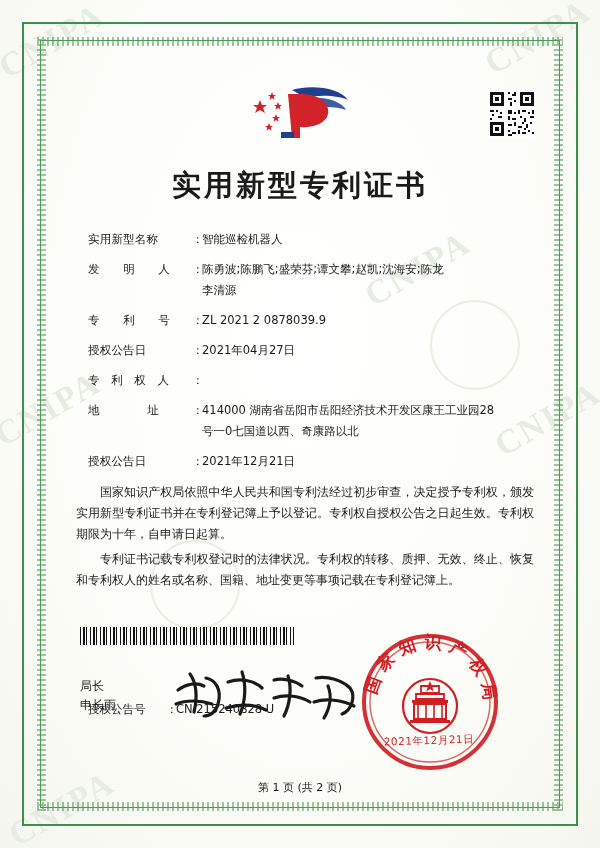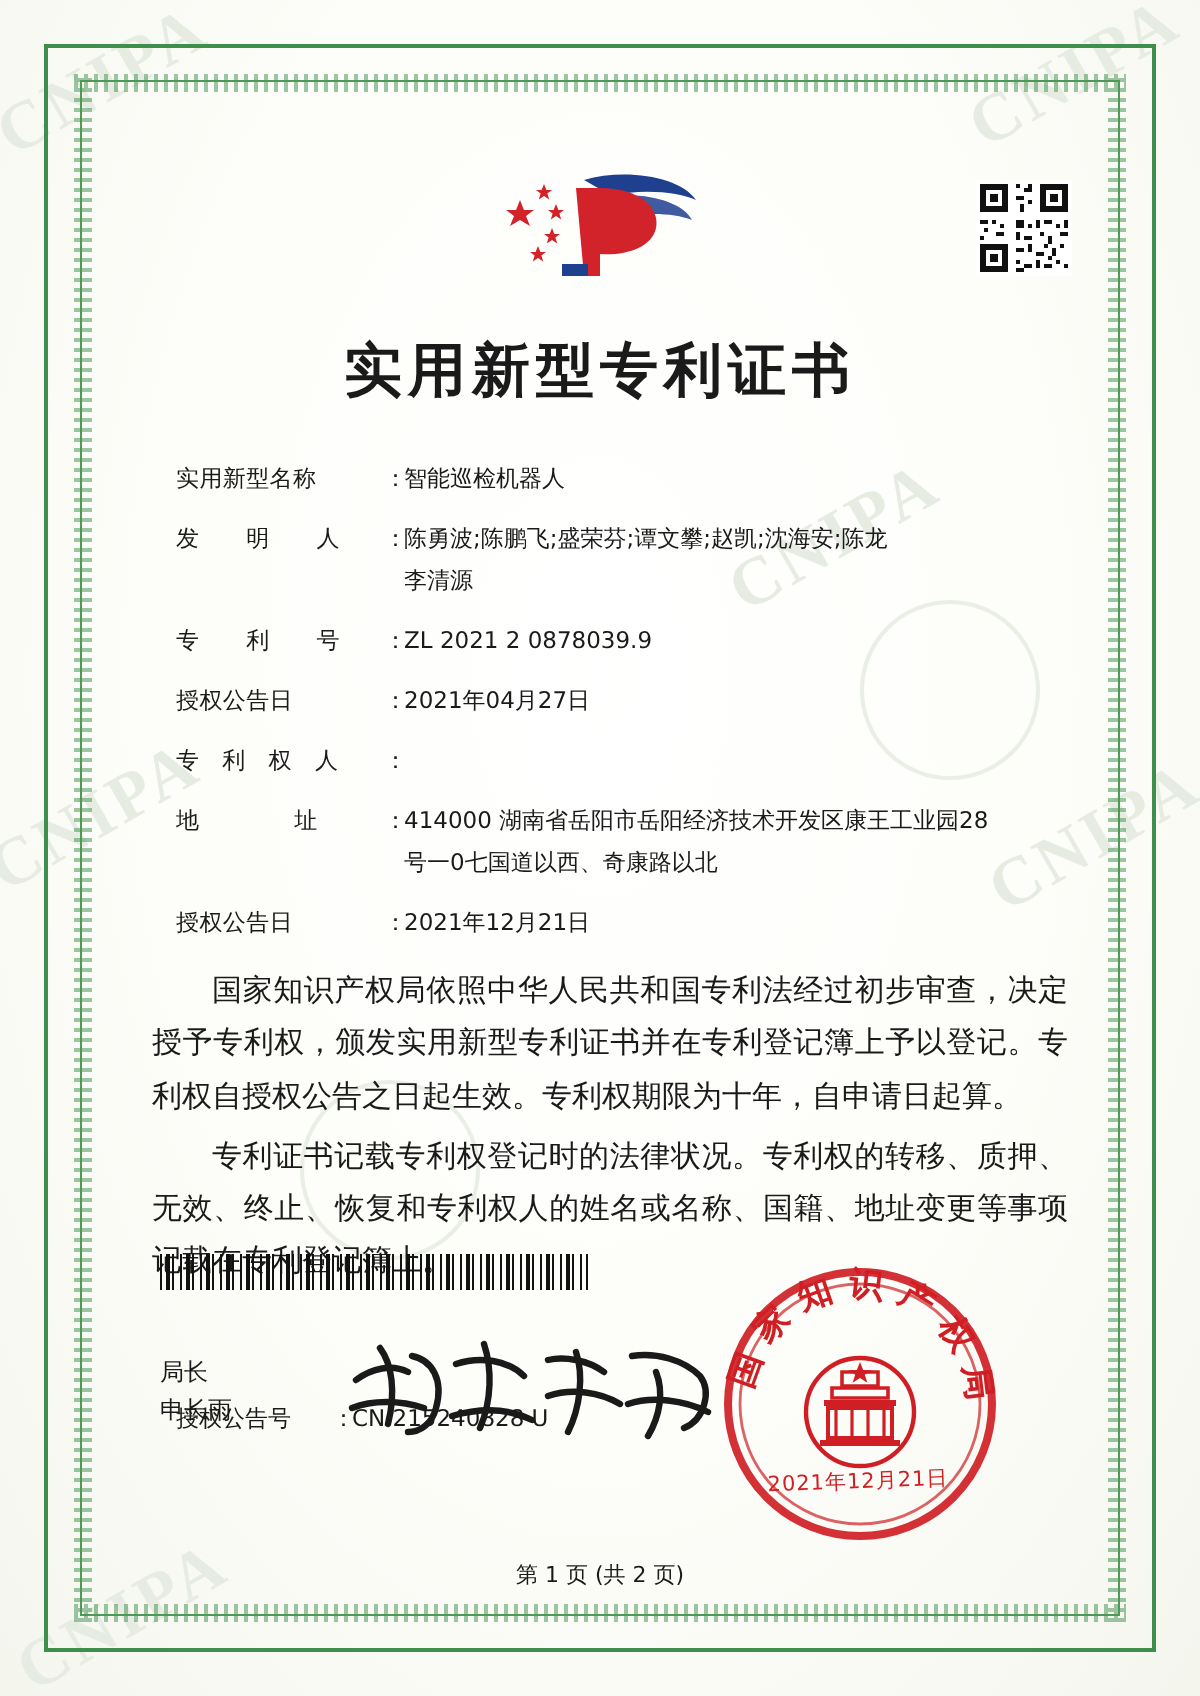--- a/index.html
+++ b/index.html
@@ -173,21 +173,21 @@
   }
   .two-col .c1 { flex: 0 0 248px; display: flex; }
   .two-col .c2 { flex: 1 1 auto; display: flex; }
   .two-col .lbl2 { flex: 0 0 78px; white-space: nowrap; }
 
   .paras {
     position: absolute;
     left: 18px;
     right: 8px;
     top: 420px;
-    font-size: 15px;
+    font-size: 12px;
     line-height: 1.75;
     text-align: justify;
   }
   .paras p {
     margin: 0 0 4px 0;
     text-indent: 2em;
   }
 
   .barcode {
     position: absolute;

